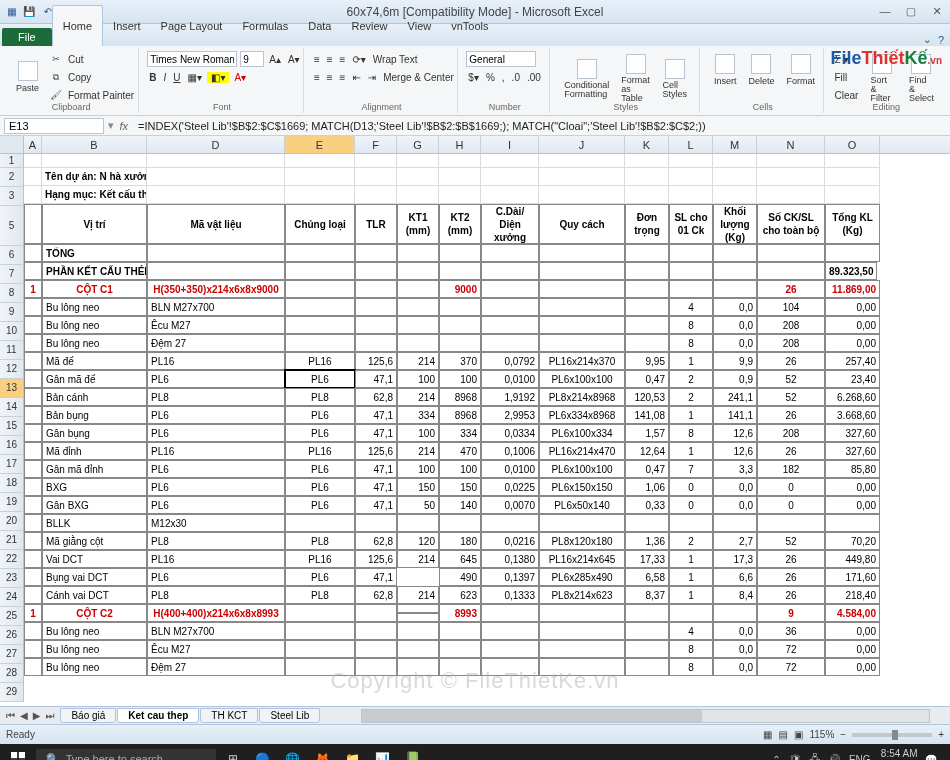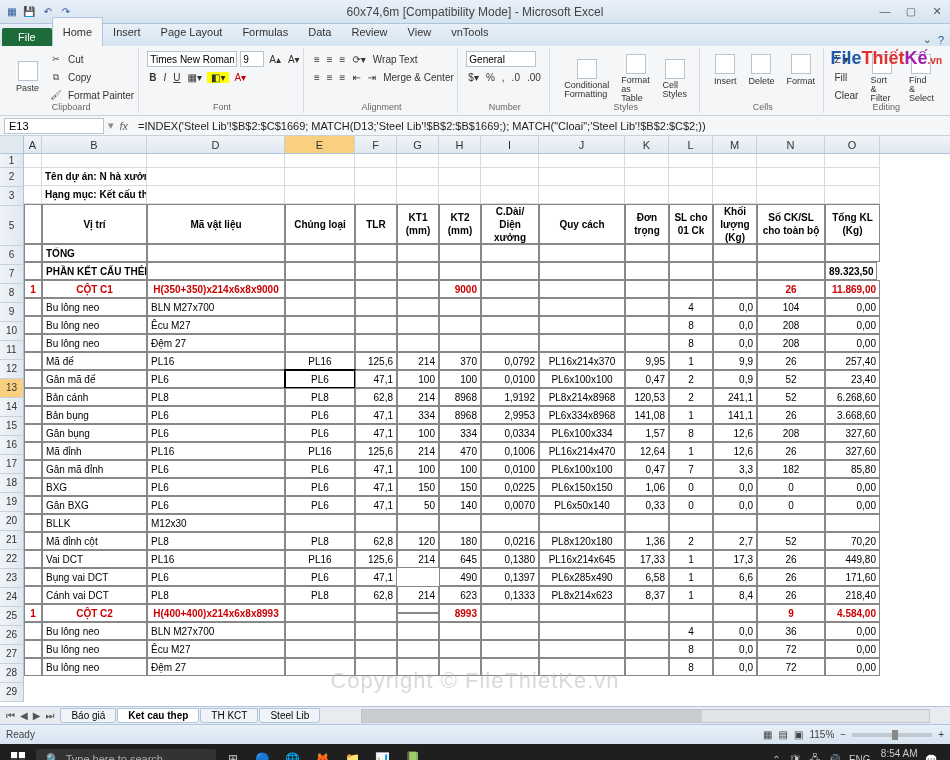--- a/index.html
+++ b/index.html
@@ -7,35 +7,35 @@
 
 .titlebar { height: 24px; background: linear-gradient(#e8f0f8,#d6e4f0); display: flex; align-items: center; padding: 0 4px; border-bottom: 1px solid #b0c4de; }
 .titlebar .qat { display: flex; gap: 2px; align-items: center; }
 .titlebar .qat-icon { width: 16px; height: 16px; display: flex; align-items: center; justify-content: center; font-size: 10px; color: #2b579a; }
 .titlebar .title { flex: 1; text-align: center; font-size: 12px; color: #444; }
 .titlebar .wincontrols { display: flex; gap: 8px; }
 .titlebar .wincontrols span { width: 18px; text-align: center; cursor: pointer; color: #555; font-size: 11px; }
 
 .tabbar { height: 22px; background: linear-gradient(#e8f0f8,#d6e4f0); display: flex; align-items: flex-end; padding-left: 2px; }
 .filetab { background: #1e6b3a; color: #fff; padding: 3px 16px; font-size: 11px; border-radius: 2px 2px 0 0; cursor: pointer; }
-.tab { padding: 8px 10px; font-size: 11px; color: #333; cursor: pointer; }
+.tab { padding: 14px 10px; font-size: 11px; color: #333; cursor: pointer; }
 .tab.active { background: #f5f6f7; border: 1px solid #b0c4de; border-bottom: none; border-radius: 2px 2px 0 0; }
 .tabright { margin-left: auto; display: flex; gap: 6px; padding-right: 6px; align-items: center; }
 
 .ribbon { height: 70px; background: #f5f6f7; border-bottom: 1px solid #c8d0d8; display: flex; padding: 2px 4px; gap: 2px; overflow: hidden; position: relative; }
 .ribgroup { border-right: 1px solid #d8dce0; padding: 2px 6px 14px 6px; display: flex; flex-direction: column; position: relative; min-width: 60px; }
 .ribgroup .grouplabel { position: absolute; bottom: 1px; left: 0; right: 0; text-align: center; font-size: 9px; color: #666; }
 .ribrow { display: flex; align-items: center; gap: 3px; height: 18px; }
 .ribbtn { font-size: 10px; color: #333; cursor: pointer; padding: 1px 2px; white-space: nowrap; }
 .ribicon { width: 14px; height: 14px; display: inline-flex; align-items: center; justify-content: center; font-size: 9px; color: #444; }
 .bigbtn { display: flex; flex-direction: column; align-items: center; justify-content: center; padding: 4px 6px; cursor: pointer; font-size: 9px; color: #333; gap: 2px; }
 .bigbtn .bigicon { width: 20px; height: 20px; border: 1px solid #b8c4d0; background: #fff; }
 .fontsel { border: 1px solid #b8c4d0; background: #fff; font-size: 10px; padding: 1px 2px; height: 16px; }
 .logo { position: absolute; right: 8px; top: 2px; font-size: 18px; font-weight: bold; }
-.logo .f { color: #1e5aa8; } .logo .t { color: #e03030; } .logo .k { color: #a21caf; } .logo .vn { color: #e03030; font-size: 10px; }
+.logo .f { color: #1e5aa8; } .logo .t { color: #e03030; } .logo .k { color: #15803d; } .logo .vn { color: #e03030; font-size: 10px; }
 
 .namebox-row { height: 20px; background: #f5f6f7; border-bottom: 1px solid #c8d0d8; display: flex; align-items: center; }
 .namebox { width: 100px; border: 1px solid #b8c4d0; background: #fff; font-size: 11px; padding: 1px 4px; margin: 0 4px; }
 .fxicon { font-style: italic; font-size: 11px; color: #666; padding: 0 6px; }
 .formulabar { flex: 1; font-size: 11px; padding: 1px 4px; color: #222; }
 
 .sheet-area { position: relative; height: 570px; overflow: hidden; }
 .colheaders { display: flex; height: 18px; background: linear-gradient(#f0f4f8,#e0e8f0); border-bottom: 1px solid #b0c4de; }
 .corner { width: 24px; border-right: 1px solid #b0c4de; background: #e0e8f0; }
 .colhdr { border-right: 1px solid #c8d0d8; text-align: center; font-size: 11px; color: #333; line-height: 18px; cursor: pointer; }
@@ -625,21 +625,21 @@
           <div class="cell tbl r" style="width: 58px;"></div>
           <div class="cell tbl c" style="width: 86px;"></div>
           <div class="cell tbl r" style="width: 44px;"></div>
           <div class="cell tbl c" style="width: 44px;"></div>
           <div class="cell tbl r" style="width: 44px;"></div>
           <div class="cell tbl c " style="width: 68px;"></div>
           <div class="cell tbl r " style="width: 55px;"></div>
         </div>
         <div class="row">
           <div class="cell tbl c " style="width: 18px;"></div>
-          <div class="cell tbl " style="width: 105px;">Mã đỉnh cột</div>
+          <div class="cell tbl " style="width: 105px;">Mã giằng cột</div>
           <div class="cell tbl " style="width: 138px;">PL8</div>
           <div class="cell tbl c" style="width: 70px;">PL8</div>
           <div class="cell tbl r" style="width: 42px;">62,8</div>
           <div class="cell tbl r" style="width: 42px;">120</div>
           <div class="cell tbl r " style="width: 42px;">180</div>
           <div class="cell tbl r" style="width: 58px;">0,0216</div>
           <div class="cell tbl c" style="width: 86px;">PL8x120x180</div>
           <div class="cell tbl r" style="width: 44px;">1,36</div>
           <div class="cell tbl c" style="width: 44px;">2</div>
           <div class="cell tbl r" style="width: 44px;">2,7</div>

